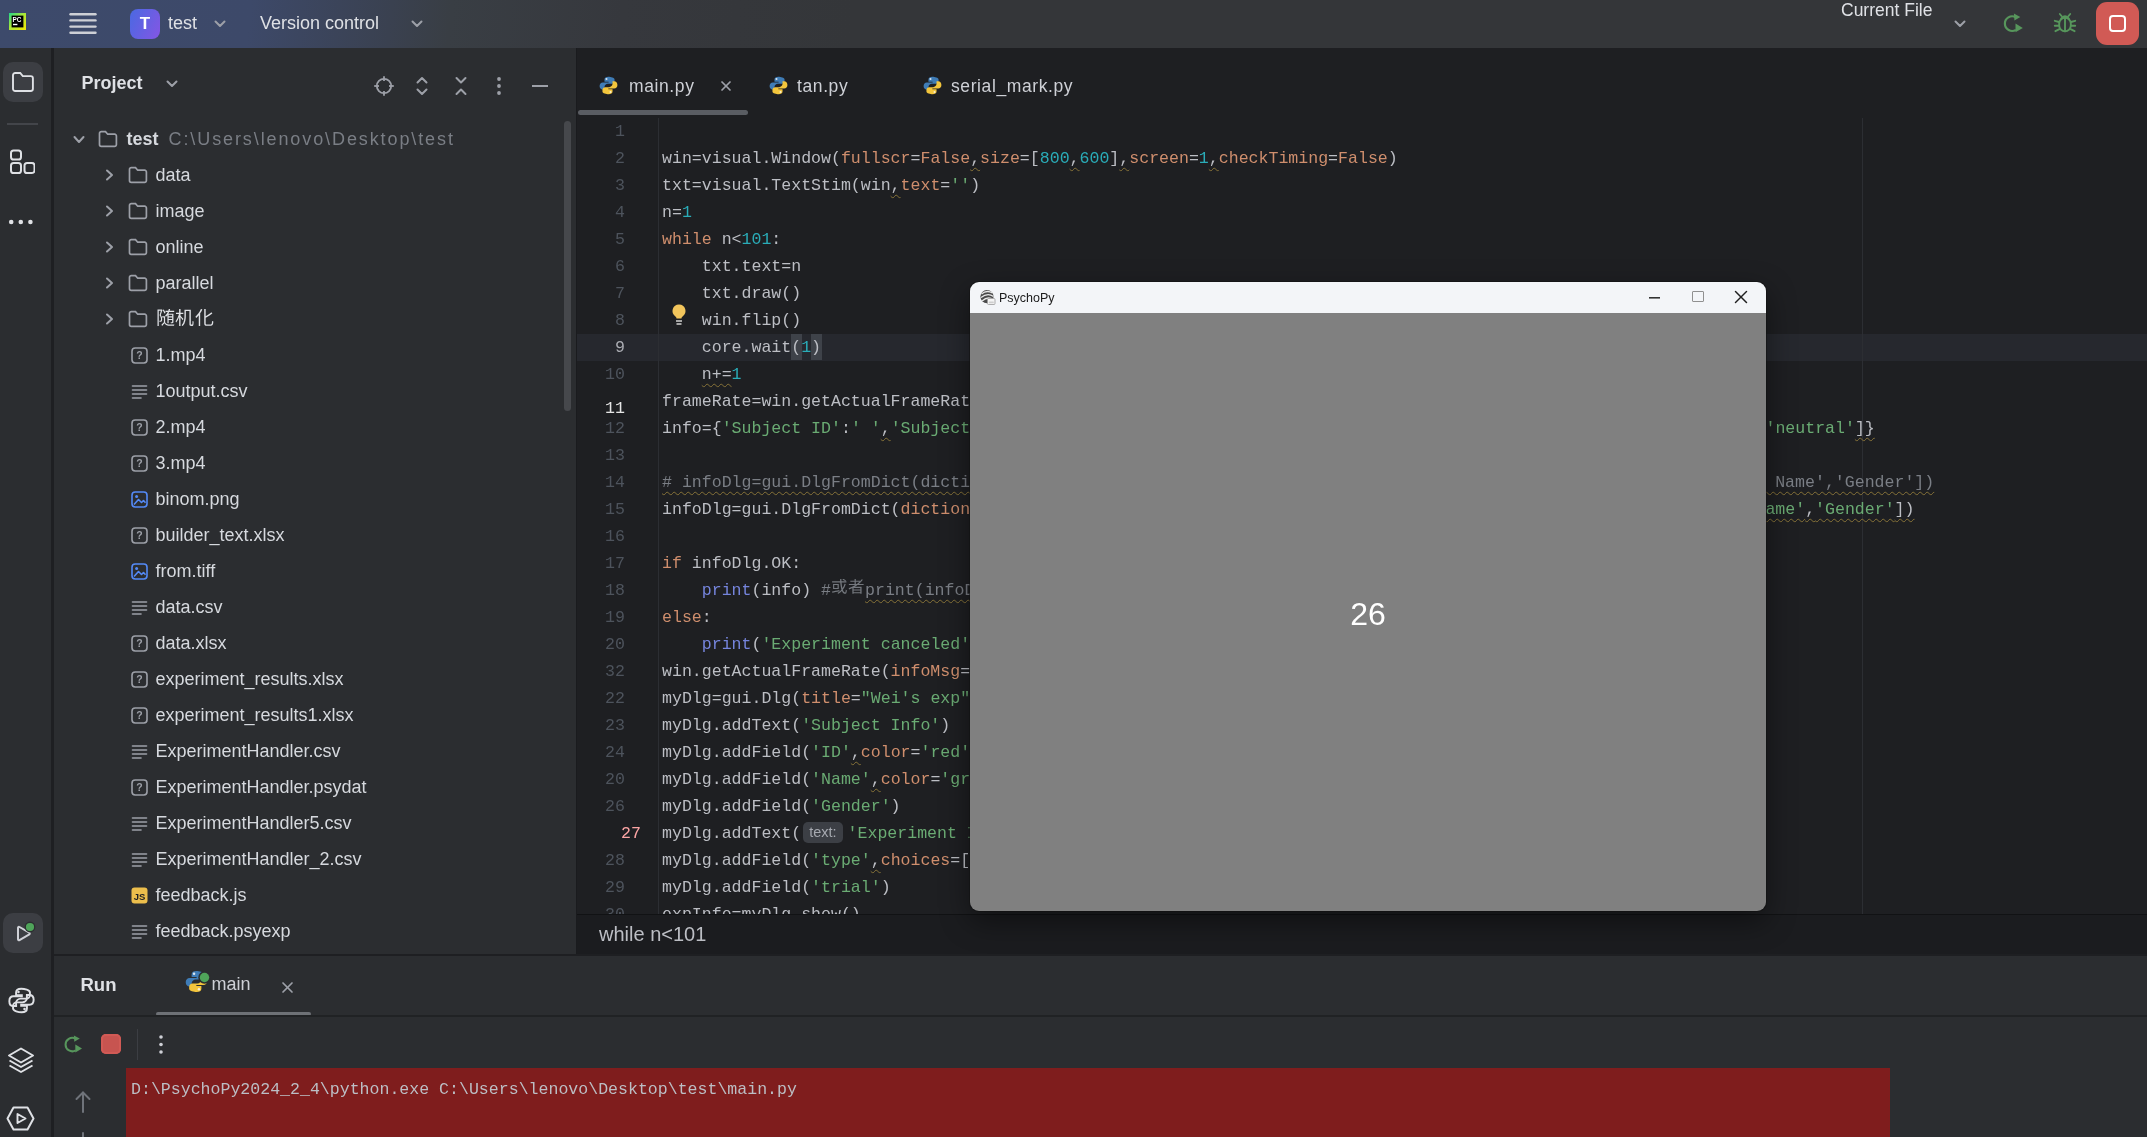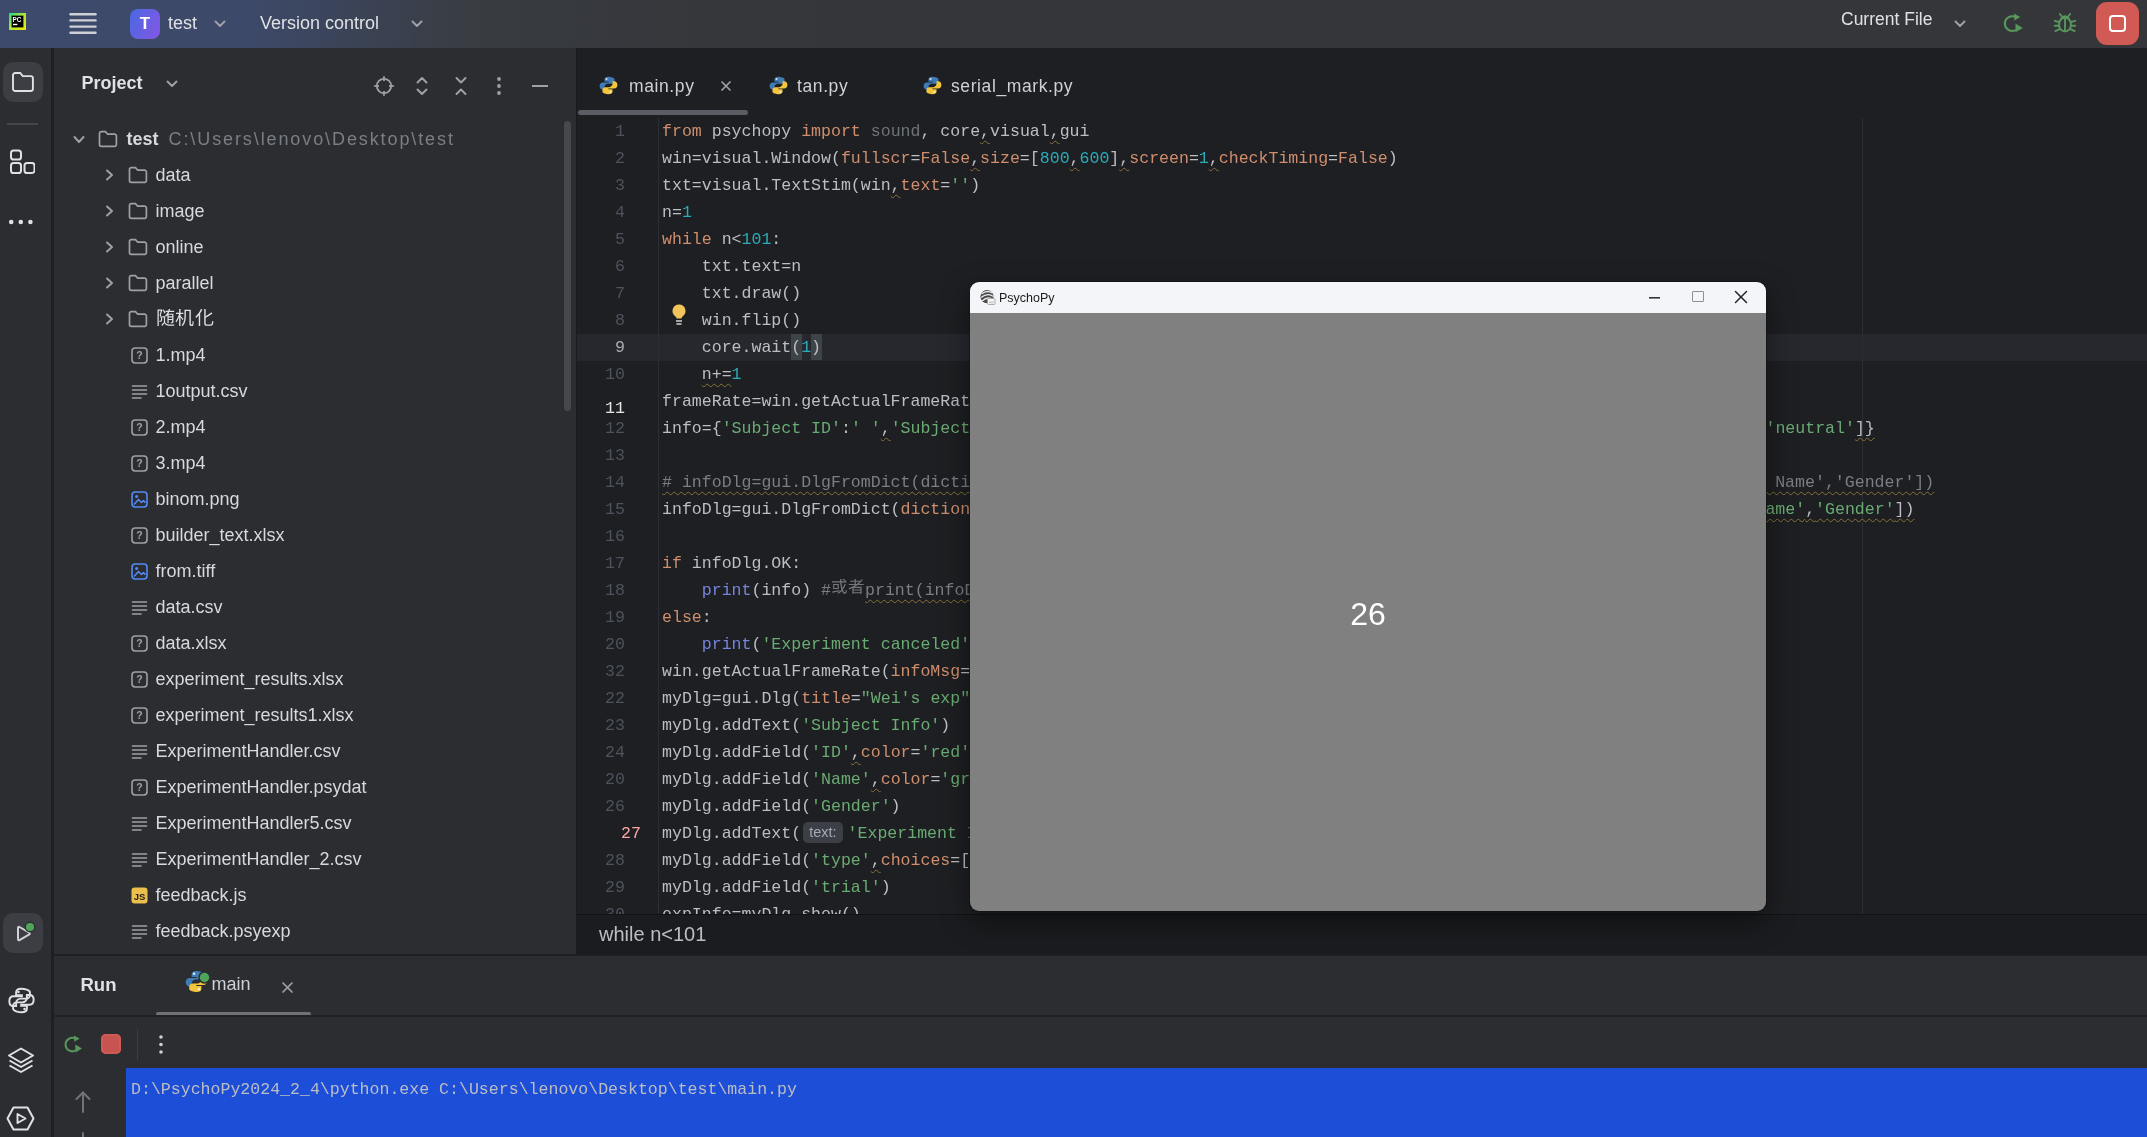--- a/index.html
+++ b/index.html
@@ -23,21 +23,21 @@
 #code{position:absolute;left:0;top:0;width:1570px;height:866px;font-family:"Liberation Mono",monospace;font-size:16.57px;}
 .cl{position:absolute;left:85px;white-space:pre;line-height:27px;height:27px;color:#bcbec4}
 .gn{position:absolute;width:48px;text-align:right;color:#4d535c;line-height:27px;height:27px;font-family:"Liberation Mono",monospace;font-size:16.57px}
 .k{color:#cf8e6d}.n{color:#2aacb8}.s{color:#6aab73}.c{color:#7a7e85}.u{color:#6f737a}.b{color:#7584dc}
 .w{text-decoration:underline wavy rgba(176,148,64,.68);text-decoration-thickness:1px;text-underline-offset:4px}
 .inlay{display:inline-block;background:#3c3f45;color:#a6a9b0;font-family:"Liberation Sans",sans-serif;font-size:14.5px;line-height:20px;height:21px;border-radius:5px;padding:0 6px;margin:0 5px 0 2px;vertical-align:1px}
 
 #ctxbar{left:577px;top:914px;width:1848px;height:40px;background:#1b1c1f;border-top:1px solid #111214;color:#bcbec4;font-size:20px;line-height:39px}
 
 #runpanel{left:53.5px;top:954.5px;width:2093.5px;height:182.5px;background:#2b2d30;border-top:1.5px solid #1e1f22}
-#console{position:absolute;left:72.5px;top:112px;width:2021px;height:70.5px;background:#1d4ed8}
+#console{position:absolute;left:72.5px;top:112px;width:1764px;height:70.5px;background:#7f1d1d}
 .mono{font-family:"Liberation Mono",monospace}
 
 #psywin{left:970px;top:282px;width:796px;height:629px;border-radius:9px;box-shadow:0 0 0 1px rgba(15,15,15,.5),0 10px 30px rgba(0,0,0,.45)}
 #psytitle{position:absolute;left:0;top:0;width:796px;height:31px;background:#f3f5f8;border-radius:9px 9px 0 0}
 #psybody{position:absolute;left:0;top:31px;width:796px;height:598px;background:#808080;border-radius:0 0 9px 9px}
 </style></head><body>
 <div id="stage">
 
 <div id="topbar" class="abs">
 <svg class="abs" style="left:9px;top:13px" width="17" height="17" viewBox="0 0 17 17">
@@ -63,21 +63,21 @@
       </svg>
 <div class="abs" style="left:130px;top:9px;width:30px;height:30px;border-radius:8px;background:linear-gradient(115deg,#4a69e2,#8456e4);color:#fff;font-weight:bold;font-size:17px;text-align:center;line-height:30px">T</div>
 <div class="abs txt" style="left:168px;top:13px">test</div>
 <svg class="abs" style="left:213px;top:19px" width="14" height="10">
         <path class="chev" d="M2.5 2.5 L7 7 L11.5 2.5"></path>
       </svg>
 <div class="abs txt" style="left:260px;top:13px">Version control</div>
 <svg class="abs" style="left:410px;top:19px" width="14" height="10">
         <path class="chev" d="M2.5 2.5 L7 7 L11.5 2.5"></path>
       </svg>
-<div class="abs txt" style="left:1841px;top:9px;font-size:17.5px">Current File</div>
+<div class="abs txt" style="left:1841px;top:0;font-size:17.5px">Current File</div>
 <svg class="abs" style="left:1953px;top:19px" width="14" height="10">
         <path class="chev" d="M2.5 2.5 L7 7 L11.5 2.5"></path>
       </svg>
 <svg class="abs" style="left:2001px;top:11px" width="25" height="25" viewBox="0 0 25 25">
 <path d="M14.65 6.2 A7.3 7.3 0 1 0 14.9 18.9" fill="none" stroke="#57965c" stroke-width="2.2"></path>
 <path d="M12.9 2.6 L19.3 6.1 L13.4 9.5 Z" fill="#57965c"></path>
 <path d="M14.5 12.6 L21.8 16.9 L14.5 21.2 Z" fill="#57965c"></path>
       </svg>
 <svg class="abs" style="left:2052px;top:11px" width="26" height="25" viewBox="0 0 26 25">
 <g stroke="#57965c" stroke-width="1.9" fill="none" stroke-linecap="round">
@@ -372,21 +372,20 @@
 <div class="abs tabtxt" style="left:374px;top:28px;line-height:20px">serial_mark.py</div>
 <svg class="abs" style="left:93px;top:255px" width="18" height="25" viewBox="0 0 18 25">
 <path d="M9 1.5 a6.5 6.5 0 0 1 3.6 11.9 c-.9 .6-1.1 1.2-1.1 2.1 h-5 c0-.9-.2-1.5-1.1-2.1 A6.5 6.5 0 0 1 9 1.5z" fill="#f2c55c"></path>
 <g stroke="#c9c9c9" stroke-width="1.6">
           <line x1="6" y1="18" x2="12" y2="18"></line>
           <line x1="6.5" y1="21" x2="11.5" y2="21"></line>
         </g>
       </svg>
 <div id="code" class="abs">
 <div class="gn" style="left:0;top:69.5px;color:#4d535c">1</div>
-<div class="cl" style="top:69.5px"><span class="k">from</span> psychopy <span class="k">import</span> <span class="u">sound</span>, core<span class="w">,</span>visual<span class="w">,</span>gui</div>
 <div class="gn" style="left:0;top:96.5px;color:#4d535c">2</div>
 <div class="cl" style="top:96.5px">win=visual.Window(<span class="k">fullscr</span>=<span class="k">False</span><span class="w">,</span><span class="k">size</span>=[<span class="n">800</span><span class="w">,</span><span class="n">600</span>]<span class="w">,</span><span class="k">screen</span>=<span class="n">1</span><span class="w">,</span><span class="k">checkTiming</span>=<span class="k">False</span>)</div>
 <div class="gn" style="left:0;top:123.5px;color:#4d535c">3</div>
 <div class="cl" style="top:123.5px">txt=visual.TextStim(win<span class="w">,</span><span class="k">text</span>=<span class="s">''</span>)</div>
 <div class="gn" style="left:0;top:150.5px;color:#4d535c">4</div>
 <div class="cl" style="top:150.5px">n=<span class="n">1</span></div>
 <div class="gn" style="left:0;top:177.5px;color:#4d535c">5</div>
 <div class="cl" style="top:177.5px"><span class="k">while</span> n&lt;<span class="n">101</span>:</div>
 <div class="gn" style="left:0;top:204.5px;color:#4d535c">6</div>
 <div class="cl" style="top:204.5px">    txt.text=n</div>

